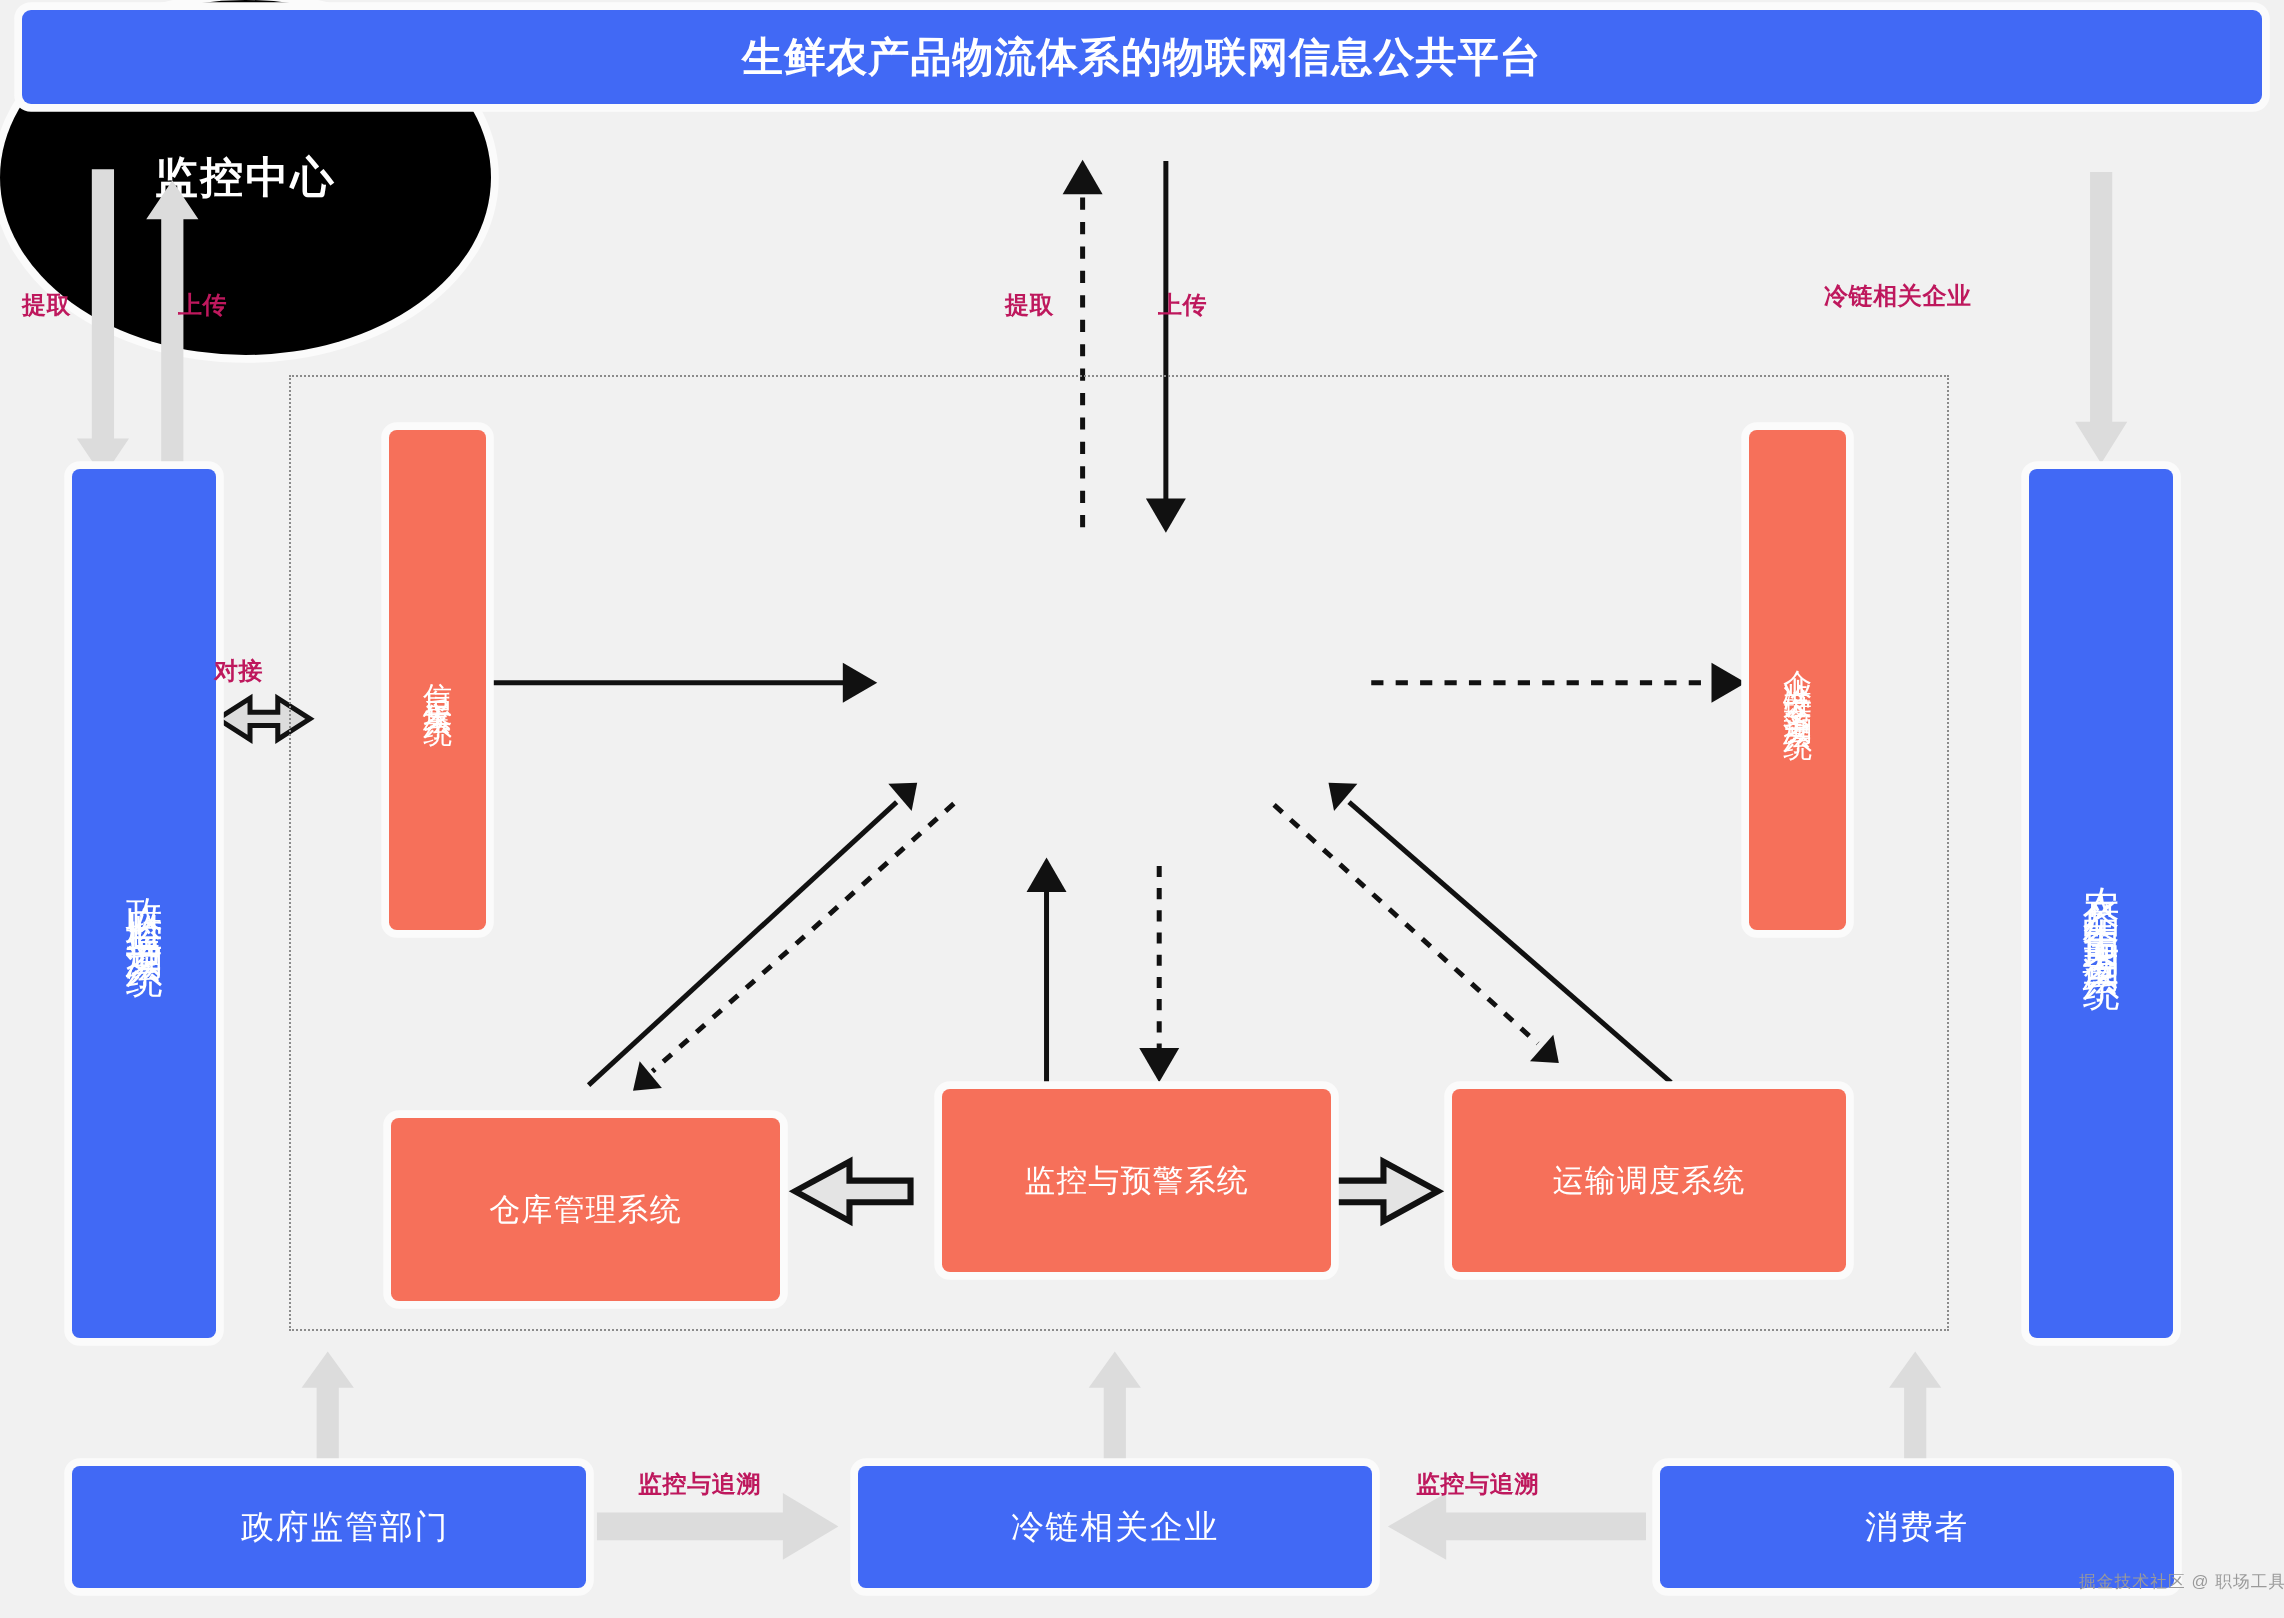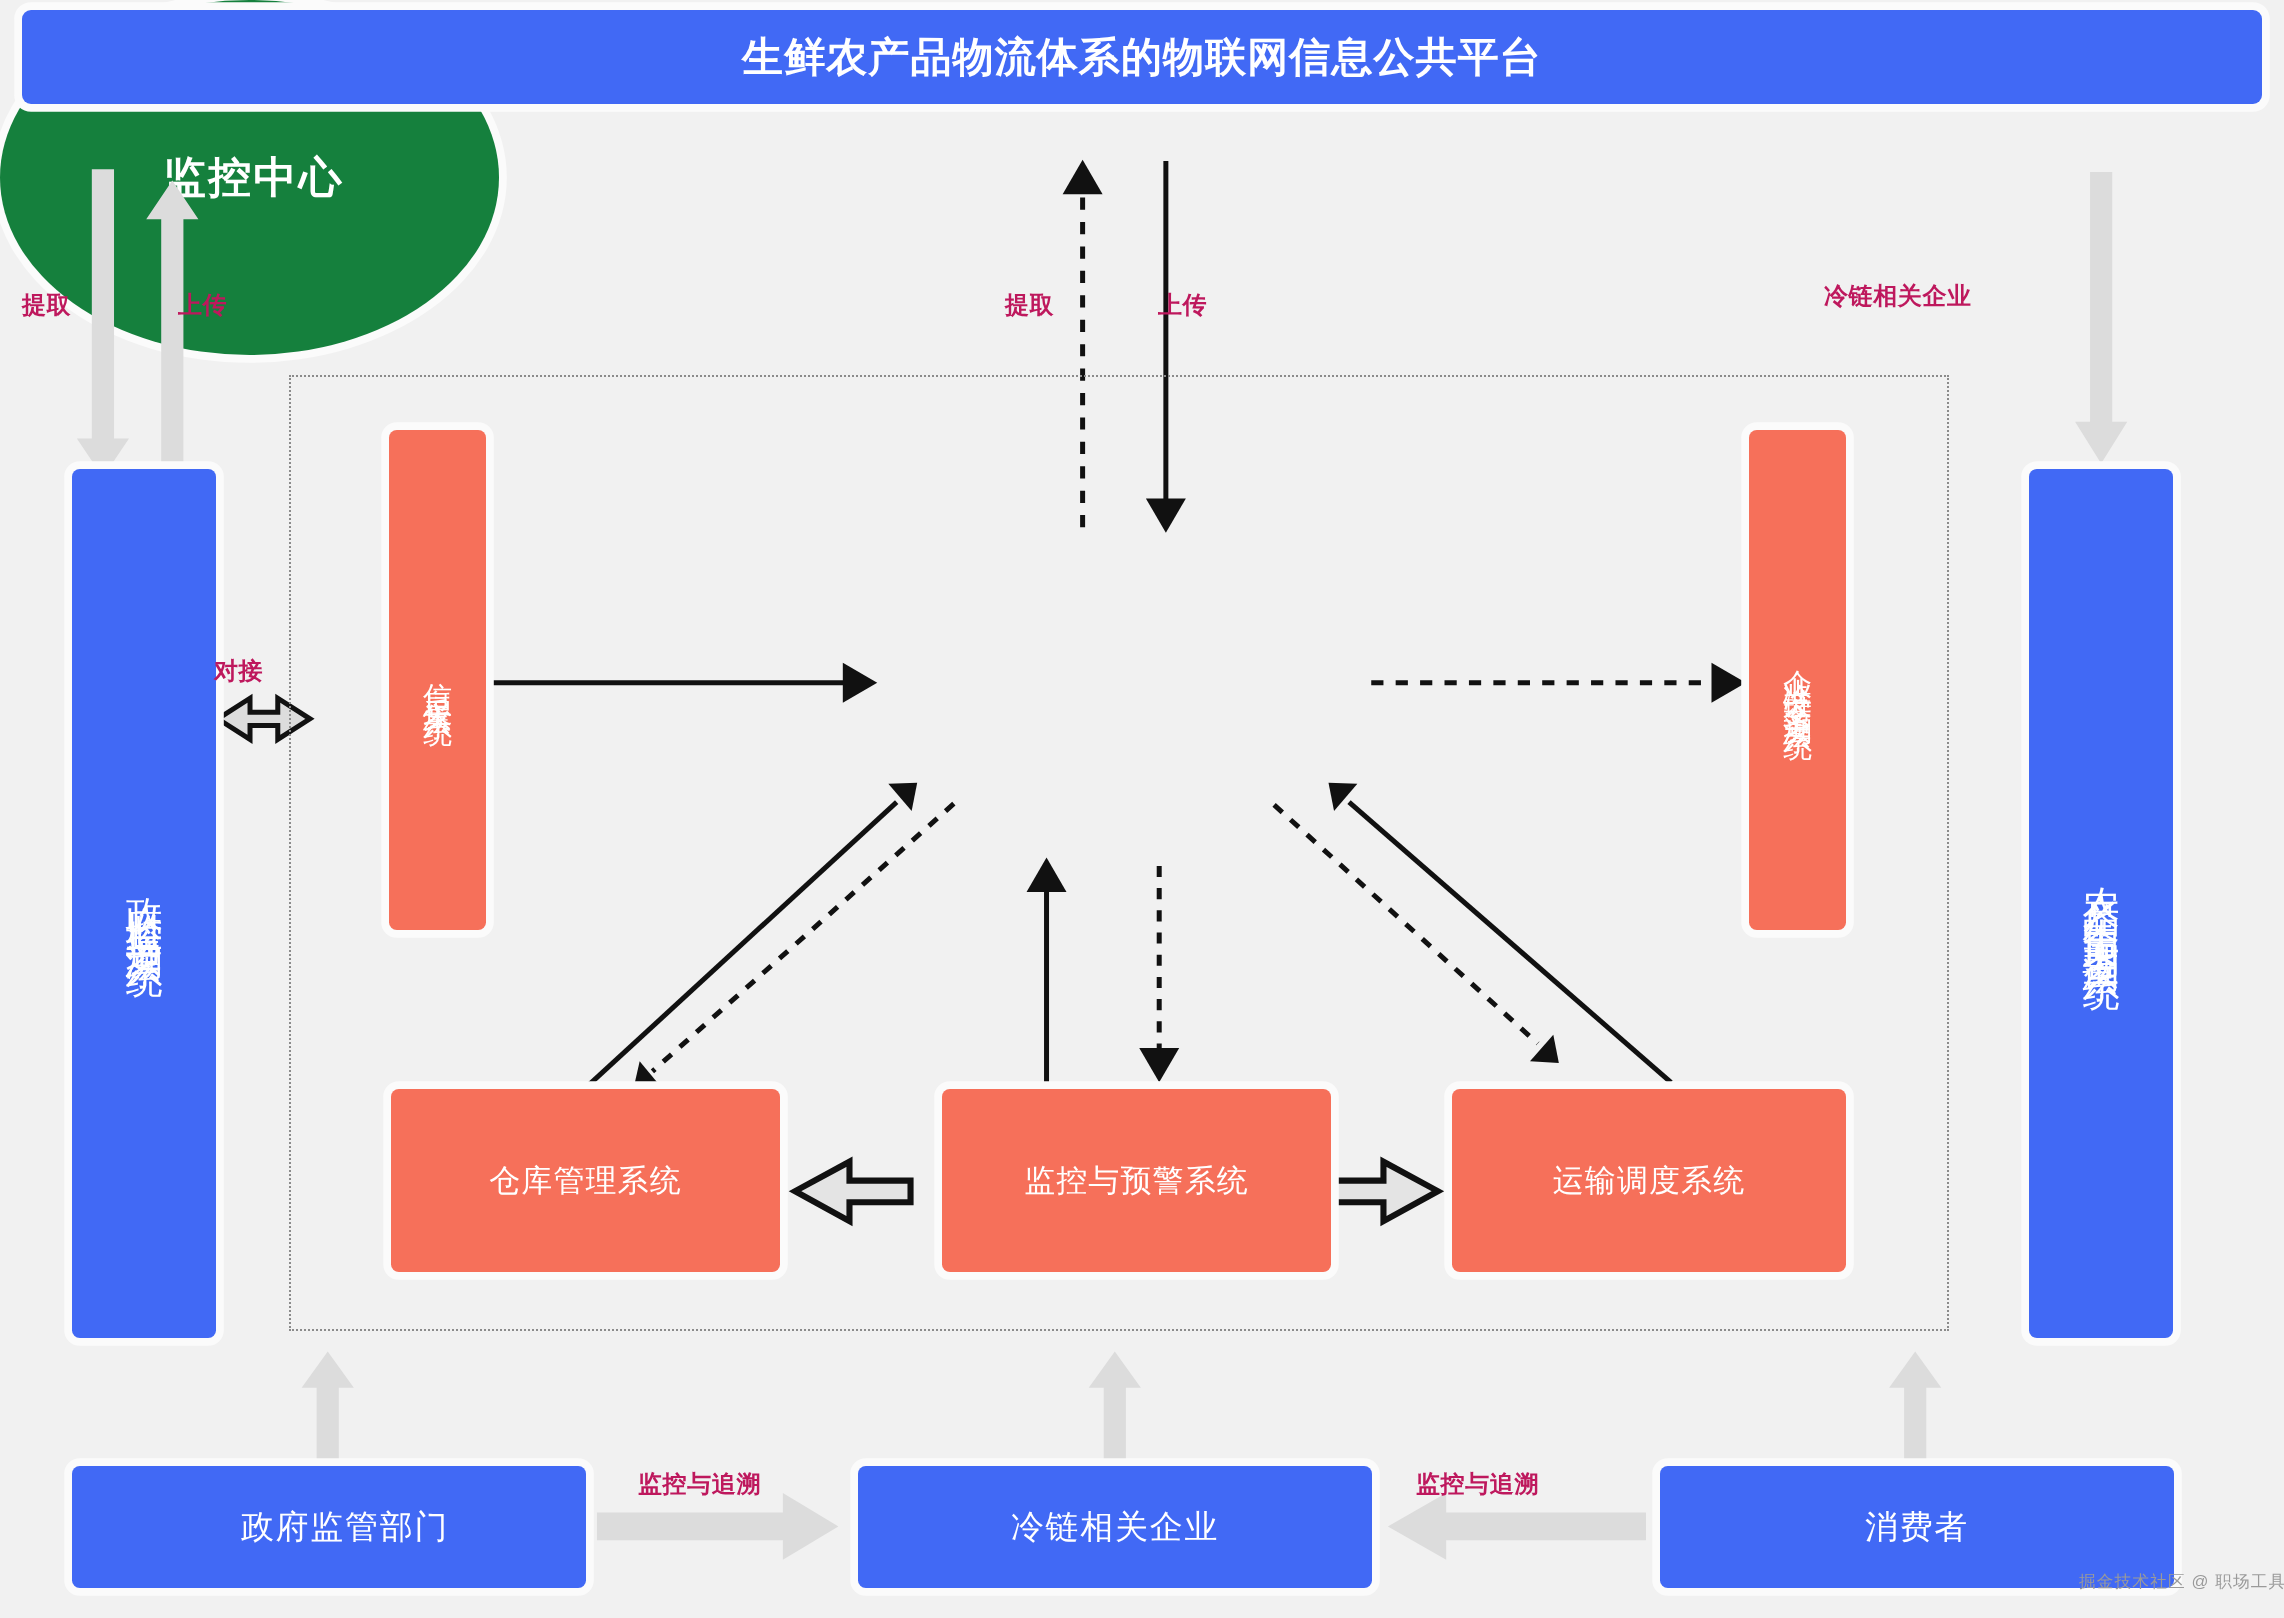--- a/index.html
+++ b/index.html
@@ -61,31 +61,31 @@
     font-size:29px;letter-spacing:6.7px;
   }
   #node-cold-trace{
     left:1749px;top:430px;width:97px;height:500px;
     font-size:29px;letter-spacing:6.7px;
   }
 
   
   #node-monitor-center{
     left:877px;top:497px;width:491px;height:355px;
-    background:#15803d;
+    background:#000000;
     border-radius:50%;
     font-size:43px;font-weight:bold;letter-spacing:2.2px;
     box-shadow:0 0 0 7.8px #fbfbfb;
     color:#fff;
-    display:flex;align-items:center;justify-content:center;padding-left:8px;
+    display:flex;align-items:center;justify-content:center;
   }
 
   
   .sub-box{height:183px;font-size:31px;letter-spacing:1.1px;top:1089px;}
-  #node-warehouse{left:391px;width:389px;}
+  #node-warehouse{left:391px;width:389px;margin-top:29px;}
   #node-warning{left:922px;width:389px;margin-left:20px;}
   #node-transport{left:1452px;width:394px;}
 
   
   .actor-box{height:122px;top:1466px;font-size:33px;letter-spacing:1.7px;}
   #node-gov-dept{left:72px;width:514px;padding-left:32px;}
   #node-cold-enterprise{left:858px;width:514px;}
   #node-consumer{left:1660px;width:514px;}
 
   

